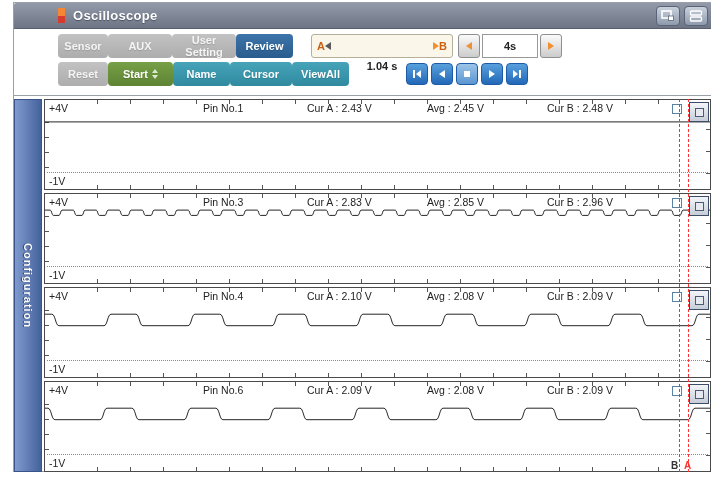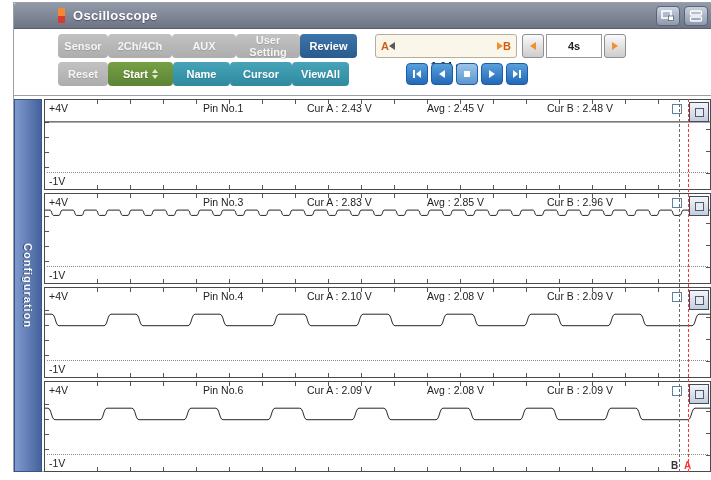--- a/index.html
+++ b/index.html
@@ -126,21 +126,20 @@
           <rect x="1.5" y="1" width="11" height="4" rx="1" fill="none" stroke="#fff" stroke-width="1.4"></rect>
           <rect x="1.5" y="7" width="11" height="4" rx="1" fill="none" stroke="#fff" stroke-width="1.4"></rect>
         </svg>
       </button>
     </div>
   </div>
 
   <div class="toolbar">
     <div class="trow">
       <button class="btn gray" style="width:50px">Sensor</button>
-      <button class="btn gray" style="width:64px">2Ch/4Ch</button>
       <button class="btn gray" style="width:64px">AUX</button>
       <button class="btn gray" style="width:64px">User Setting</button>
       <button class="btn blue" style="width:57px">Review</button>
       <div class="ab-box">
         <span class="ab-letter">A</span>
         <span class="tri tri-left c-dark"></span>
         <span class="ab-value">1.04 s</span>
         <span class="tri tri-right c-orange"></span>
         <span class="ab-letter">B</span>
       </div>

